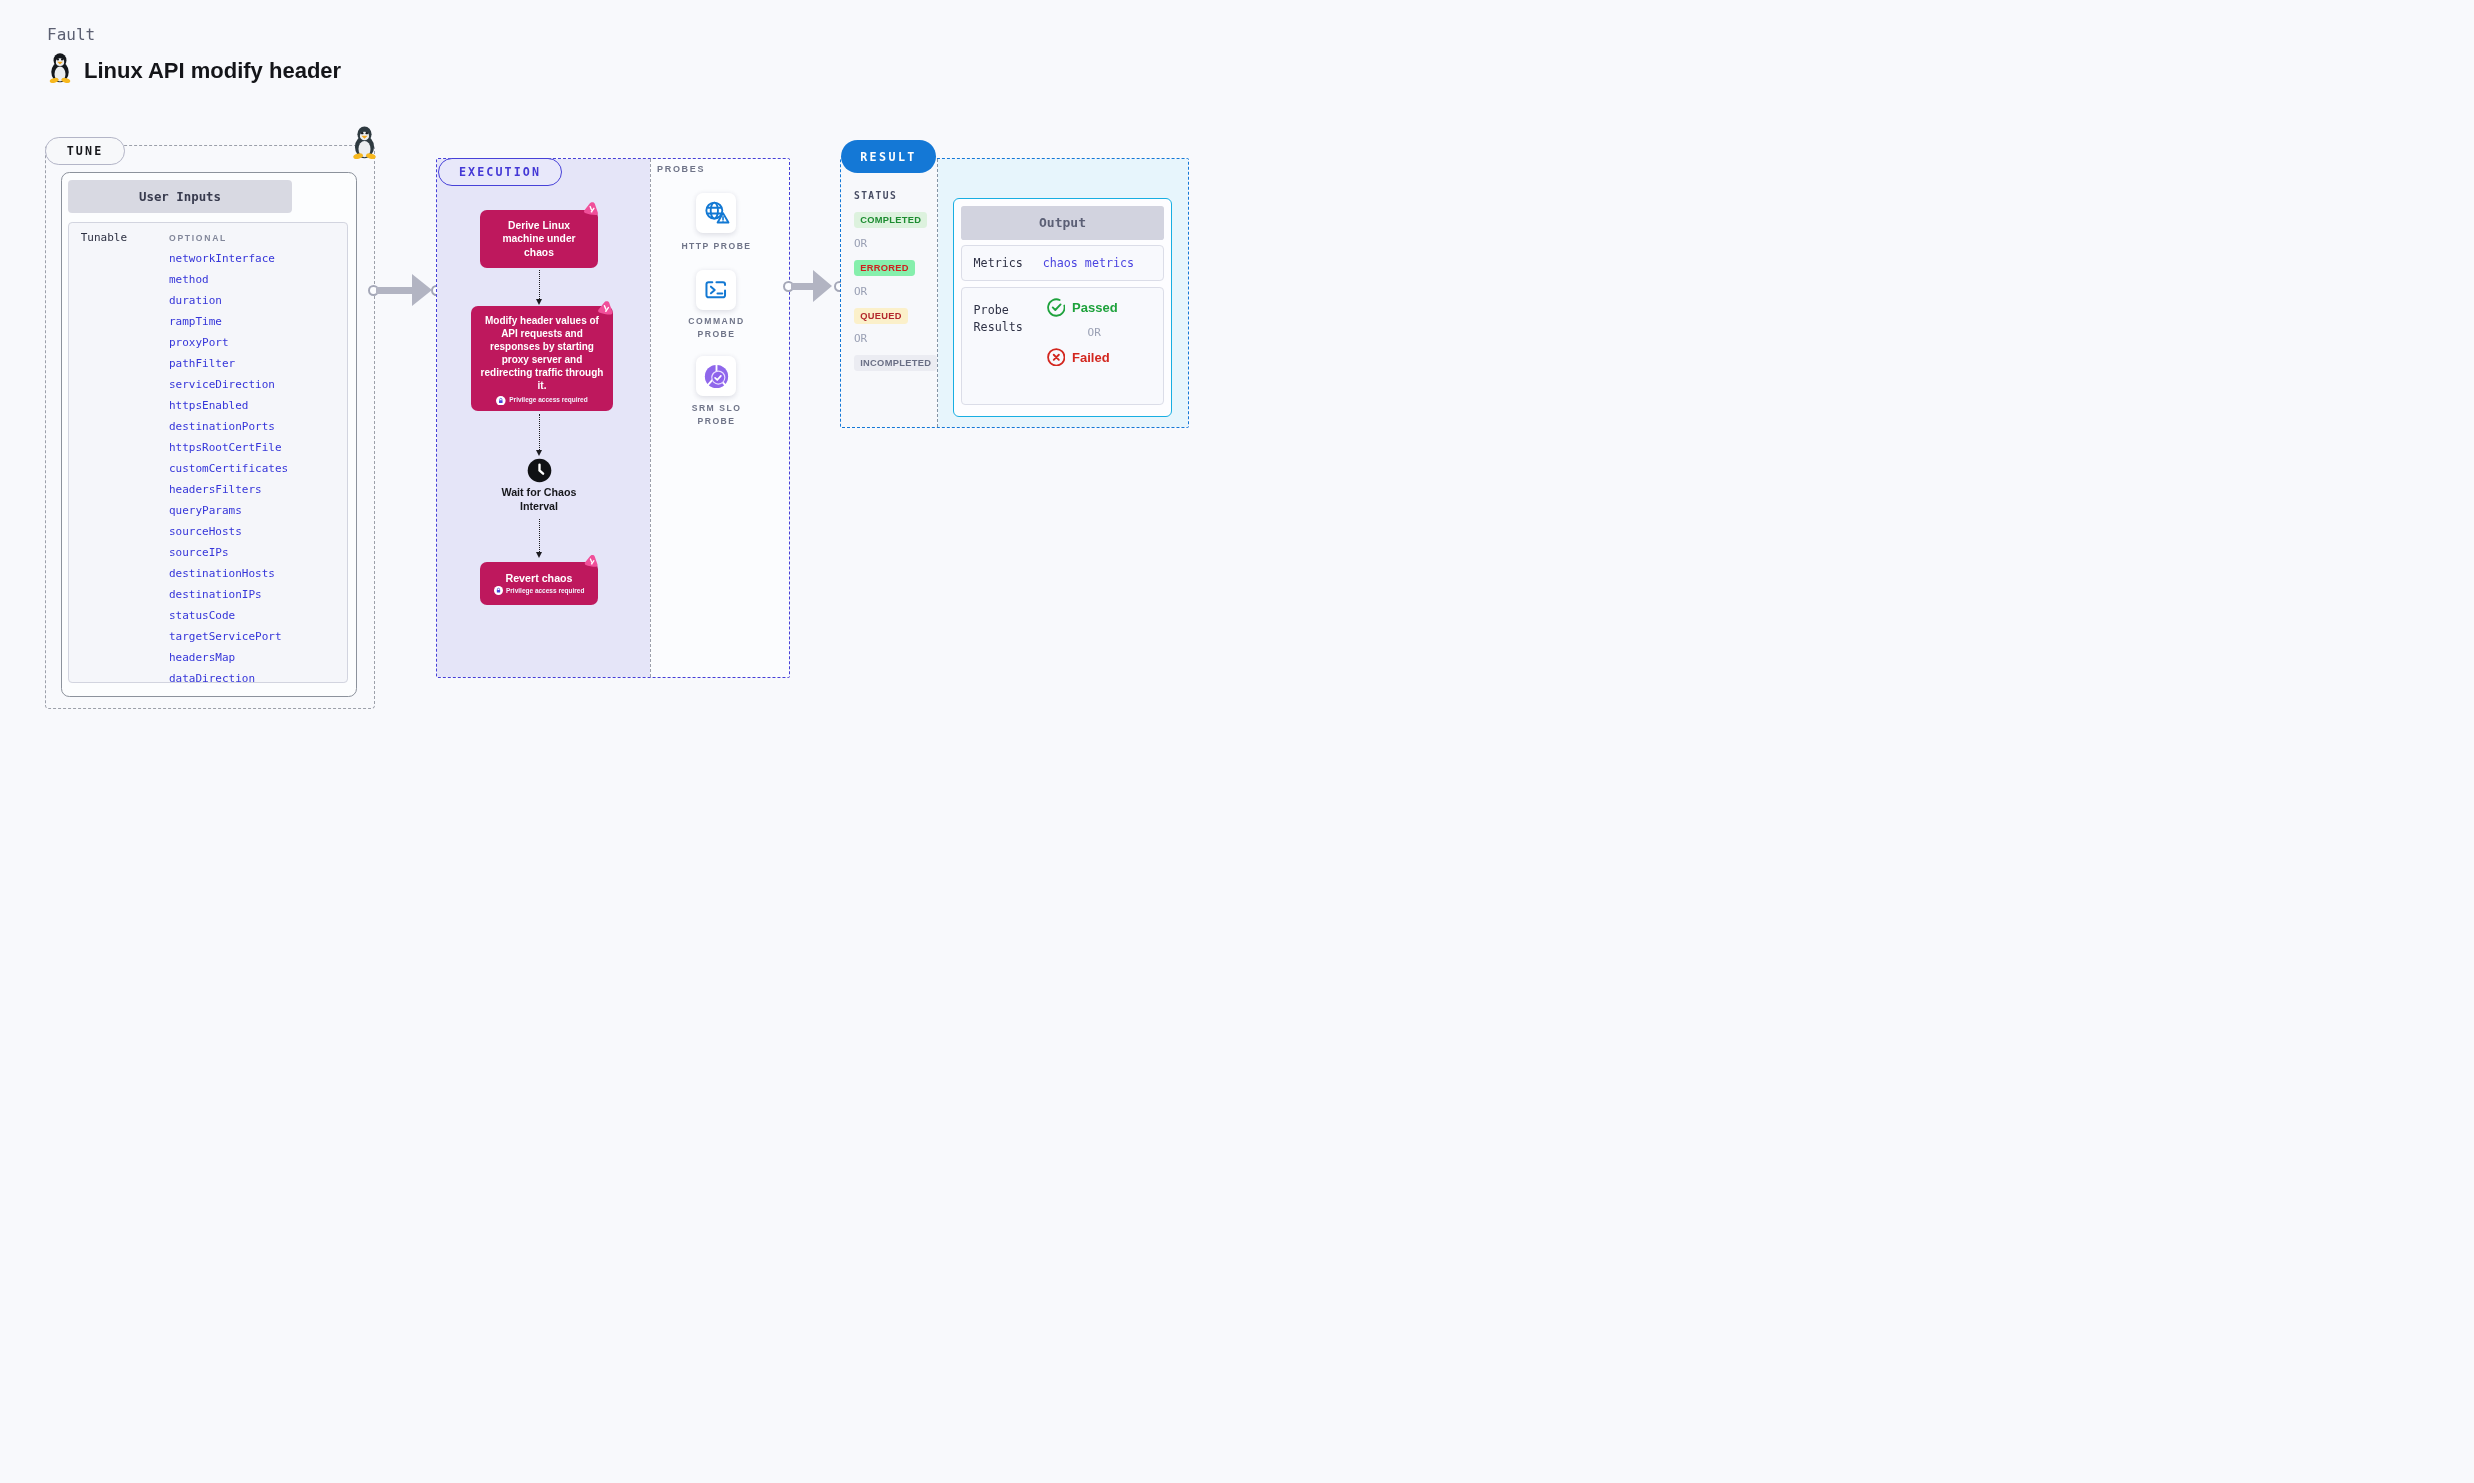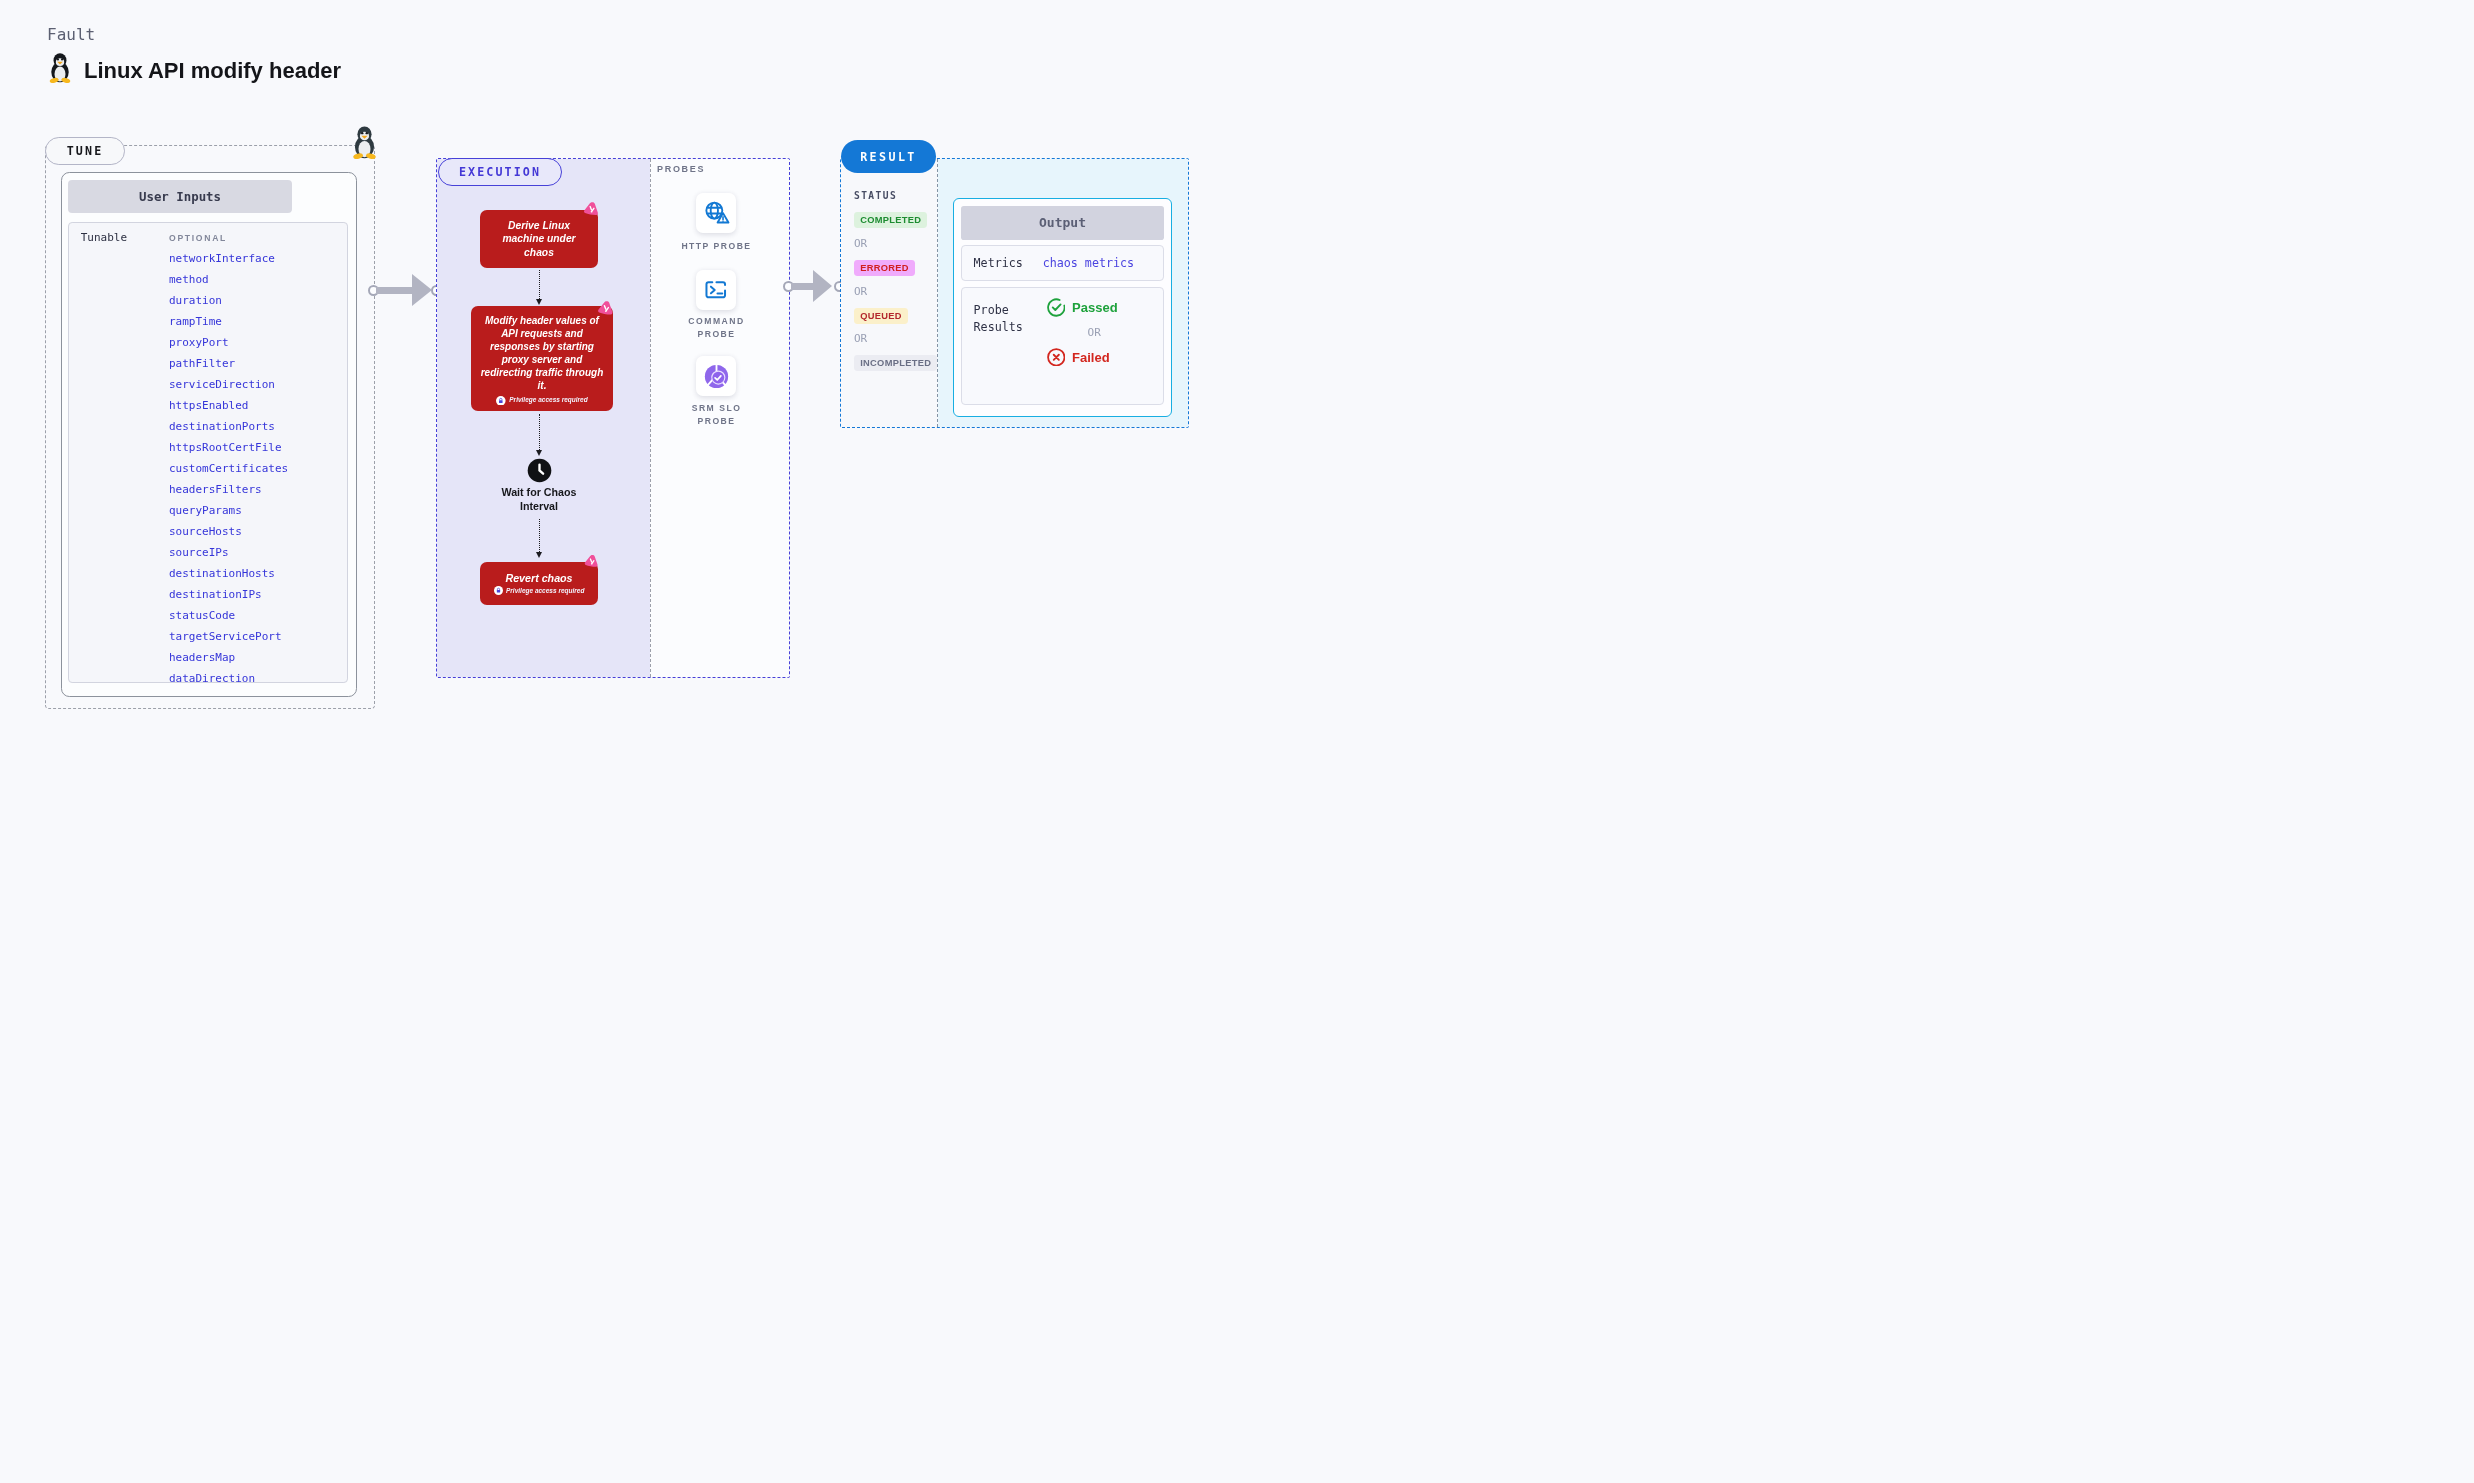--- a/index.html
+++ b/index.html
@@ -56,23 +56,23 @@
   
   .exec-outline{position:absolute;left:436px;top:158px;width:352px;height:518px;
                 border:1.4px dashed #4741d8;border-radius:2.1px;overflow:hidden;}
   .exec-fill-left{position:absolute;left:0;top:0;bottom:0;width:213px;background:#e5e5f8;}
   .exec-fill-right{position:absolute;left:213px;top:0;bottom:0;right:0;background:#fbfcfe;
                    border-left:1.4px dashed #9ca0aa;}
   .exec-badge{position:absolute;left:438px;top:158px;width:122px;height:26px;background:#e8e8fa;
               border:1.7px solid #4741d8;border-radius:14.5px;display:flex;align-items:center;justify-content:center;
               font-family:"DejaVu Sans Mono",monospace;font-weight:bold;font-size:11.7px;letter-spacing:2.1px;color:#4438d6;}
 
-  .step-box{position:absolute;background:#b91c1c;border-radius:6.9px;color:#ffffff;
+  .step-box{position:absolute;background:#be185d;border-radius:6.9px;color:#ffffff;
             display:flex;flex-direction:column;align-items:center;justify-content:center;
-            text-align:center;font-weight:bold;box-sizing:border-box;font-style:italic;}
+            text-align:center;font-weight:bold;box-sizing:border-box;}
   #derive-box{left:480px;top:210px;width:118px;height:58px;font-size:10.3px;line-height:1.3;padding:4.1px 6.9px;}
   #modify-box{left:471px;top:306px;width:142px;height:105px;font-size:10px;line-height:1.3;padding:6.9px 6.2px 4.8px;}
   #revert-box{left:480px;top:562px;width:118px;height:43px;font-size:10.7px;line-height:1.2;padding:5.5px 4.1px;}
   .priv-row{display:flex;align-items:center;gap:3.4px;margin-top:4.1px;font-weight:bold;font-size:6.5px;color:#f2f2fd;}
   .pink-icon{position:absolute;transform:rotate(10deg);}
   #pink-derive{left:581px;top:200px;width:20.6px;height:20.6px;}
   #pink-modify{left:595px;top:299px;width:21.3px;height:21.3px;}
   #pink-revert{left:582px;top:553px;width:19px;height:19px;}
 
   .varrow{position:absolute;width:0;border-left:1.7px dotted #1b1b20;}
@@ -109,21 +109,21 @@
   .result-fill{position:absolute;left:97px;top:0;bottom:0;right:0;background:#e7f5fc;}
   .result-badge{position:absolute;left:841px;top:140px;width:95px;height:33px;background:#1478d6;border-radius:16.5px;
                 display:flex;align-items:center;justify-content:center;color:#fff;
                 font-family:"DejaVu Sans Mono",monospace;font-weight:bold;font-size:11.7px;letter-spacing:2.4px;}
   .status-label{position:absolute;left:854px;top:190px;font-family:"DejaVu Sans Mono",monospace;
                 font-weight:bold;font-size:9.6px;letter-spacing:1.4px;color:#474c63;}
   .status-badge{position:absolute;left:854px;padding:2.8px 6.2px;border-radius:3.4px;
                 font-size:9.3px;font-weight:bold;letter-spacing:0.3px;}
   .or-text{position:absolute;left:854px;font-family:"DejaVu Sans Mono",monospace;font-size:11px;color:#9aa0b4;}
   #st-completed{top:212px;background:#ddf2de;color:#1d8c31;}
-  #st-errored{top:260px;background:#f0abfc;color:#d01f1f;}
+  #st-errored{top:260px;background:#86efac;color:#d01f1f;}
   #st-queued{top:308px;background:#fbf0ca;color:#b3282d;}
   #st-incompleted{top:355px;background:#ebecf2;color:#6a6f85;}
   #or-1{top:237px;} #or-2{top:285px;} #or-3{top:332px;}
 
   .output-box{position:absolute;left:953px;top:198px;width:219px;height:219px;background:#fdfdff;
               border:1.7px solid #18aee2;border-radius:6px;box-sizing:border-box;padding:6.9px;}
   .output-header{height:34px;background:#d2d3df;border-radius:2.8px;display:flex;align-items:center;justify-content:center;
                  font-family:"DejaVu Sans Mono",monospace;font-weight:bold;font-size:13px;color:#5b5f75;}
   .output-row{margin-top:5.5px;background:#f8f9fd;border:0.7px solid #dbdde8;border-radius:4.1px;box-sizing:border-box;}
   .metrics-row{height:36px;display:flex;align-items:center;}

